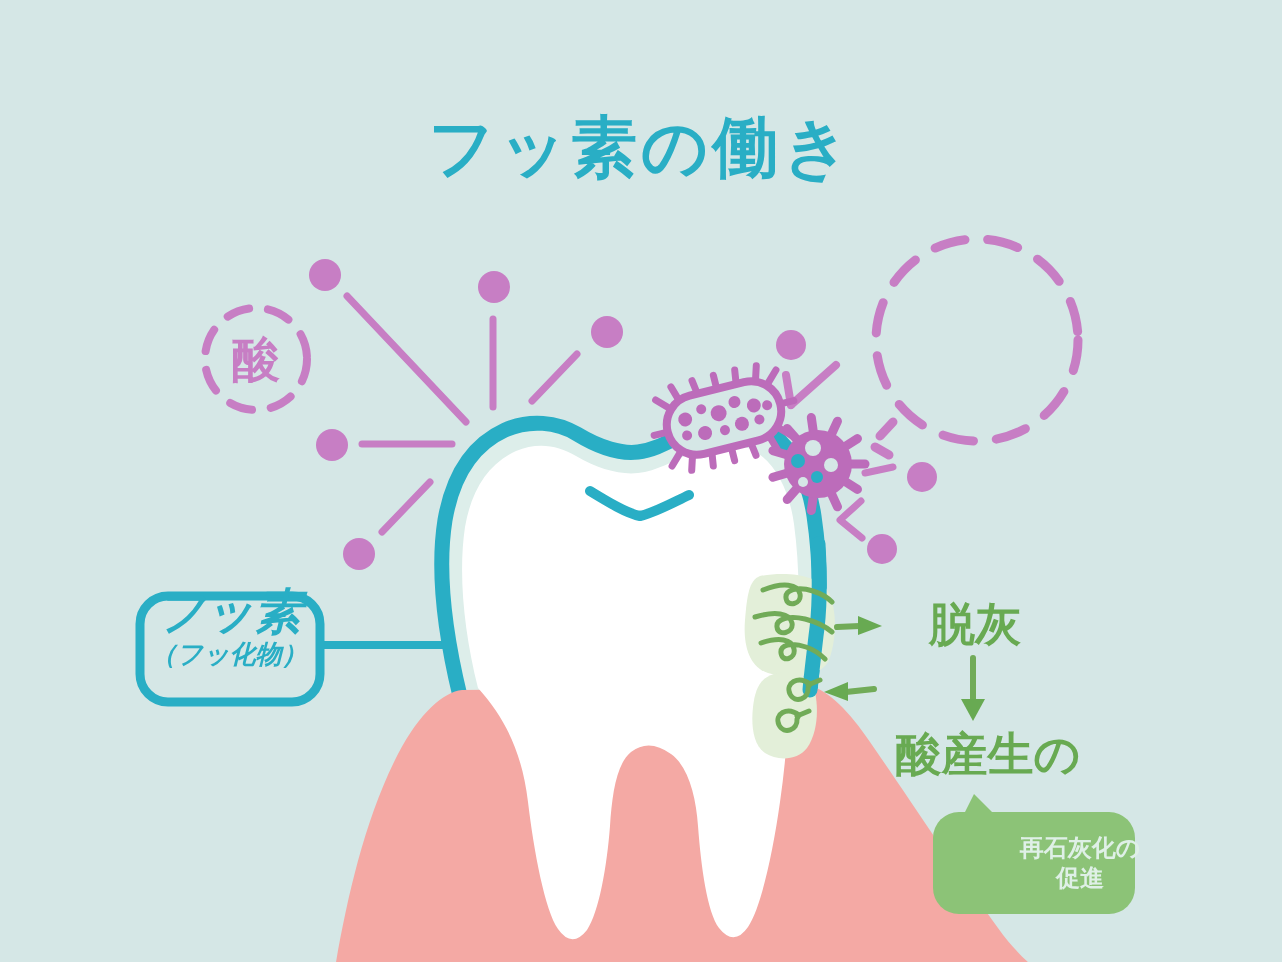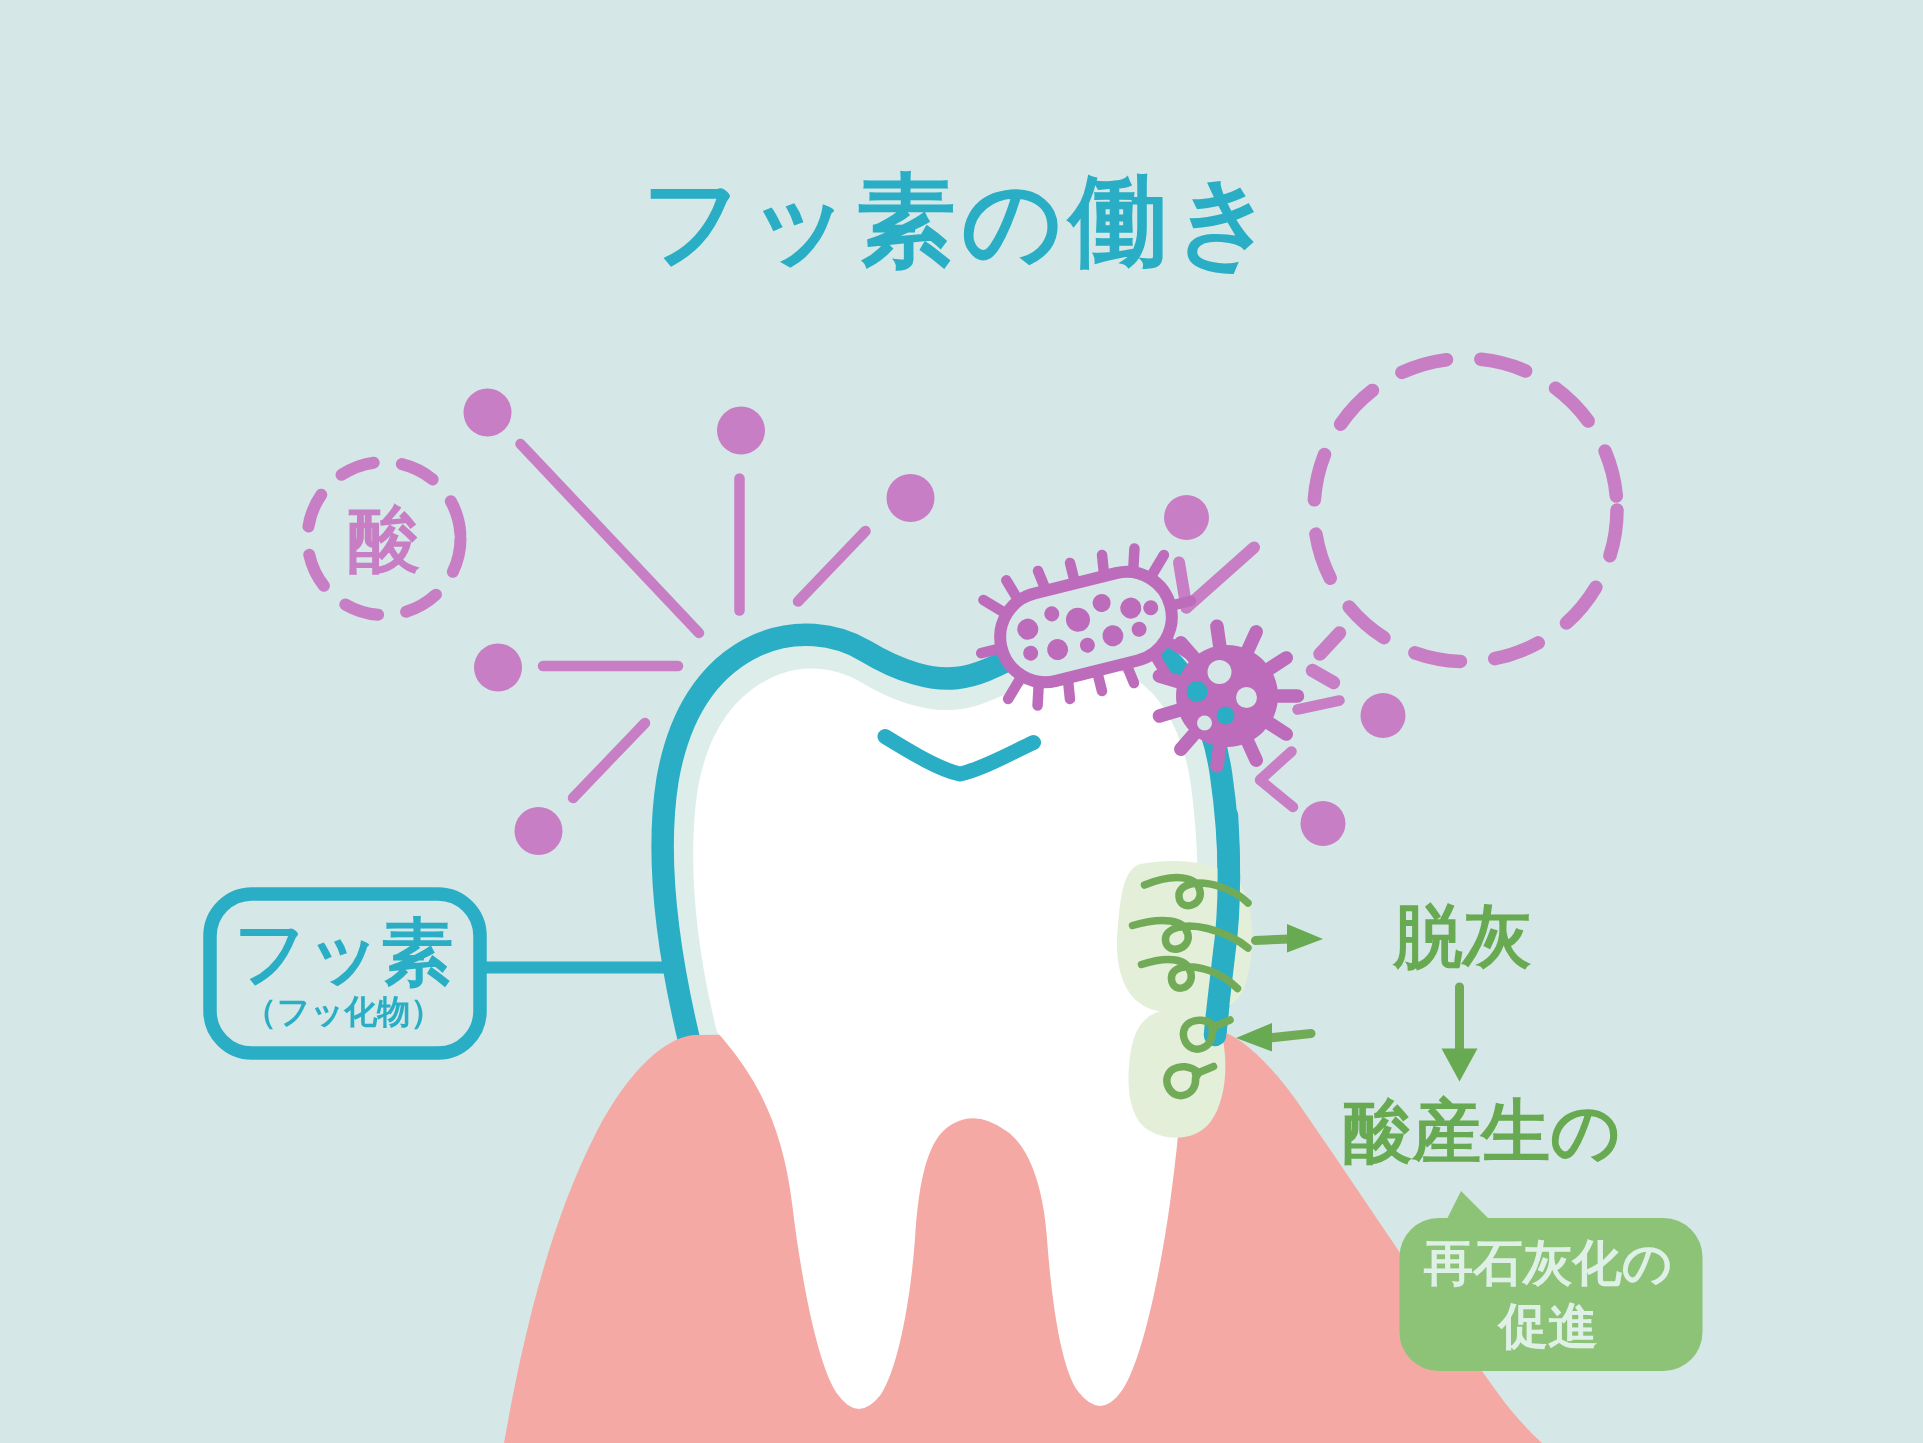--- a/index.html
+++ b/index.html
@@ -26,27 +26,27 @@
   .s-green{stroke:var(--squiggle);fill:none;stroke-linecap:round;stroke-linejoin:round;}
   .f-green{fill:var(--green);}
   .f-gbox{fill:var(--green-box);}
   .f-bgc{fill:var(--background);}
 
   
   .lbl{position:absolute;transform:translate(-50%,-50%);white-space:nowrap;text-align:center;font-weight:800;}
   .title{left:641px;top:124px;font-size:66px;letter-spacing:4px;color:var(--teal);}
   .acid{left:256px;top:336px;font-size:48px;color:var(--purple);}
   .bubble{left:977px;top:318px;font-size:37px;line-height:1.17;color:var(--purple);}
-  .fluoride{left:229px;top:625px;color:var(--teal);line-height:1;}
+  .fluoride{left:229px;top:603px;color:var(--teal);line-height:1;font-style:italic;}
   .fluoride .main{display:block;font-size:48px;}
-  .fluoride .sub{display:block;font-size:22px;margin-top:6px;}
+  .fluoride .sub{display:block;font-size:26px;margin-top:6px;}
   .greenlbl{color:var(--green);font-size:46px;}
   .demin{left:975px;top:601px;text-align:right;}
   .remin{left:988px;top:731px;}
-  .promo{left:1032px;top:839px;font-size:33px;line-height:1.26;color:var(--promo-text);}
+  .promo{left:1080px;top:839px;font-size:24px;line-height:1.26;color:var(--promo-text);}
 </style>
 </head>
 <body>
 
 <div class="stage">
 
   <svg class="canvas" viewBox="0 0 1282 962" xmlns="http://www.w3.org/2000/svg">
 
     <g class="s-purple" stroke-width="7">
       <line x1="347" y1="272" x2="466" y2="398"></line>

